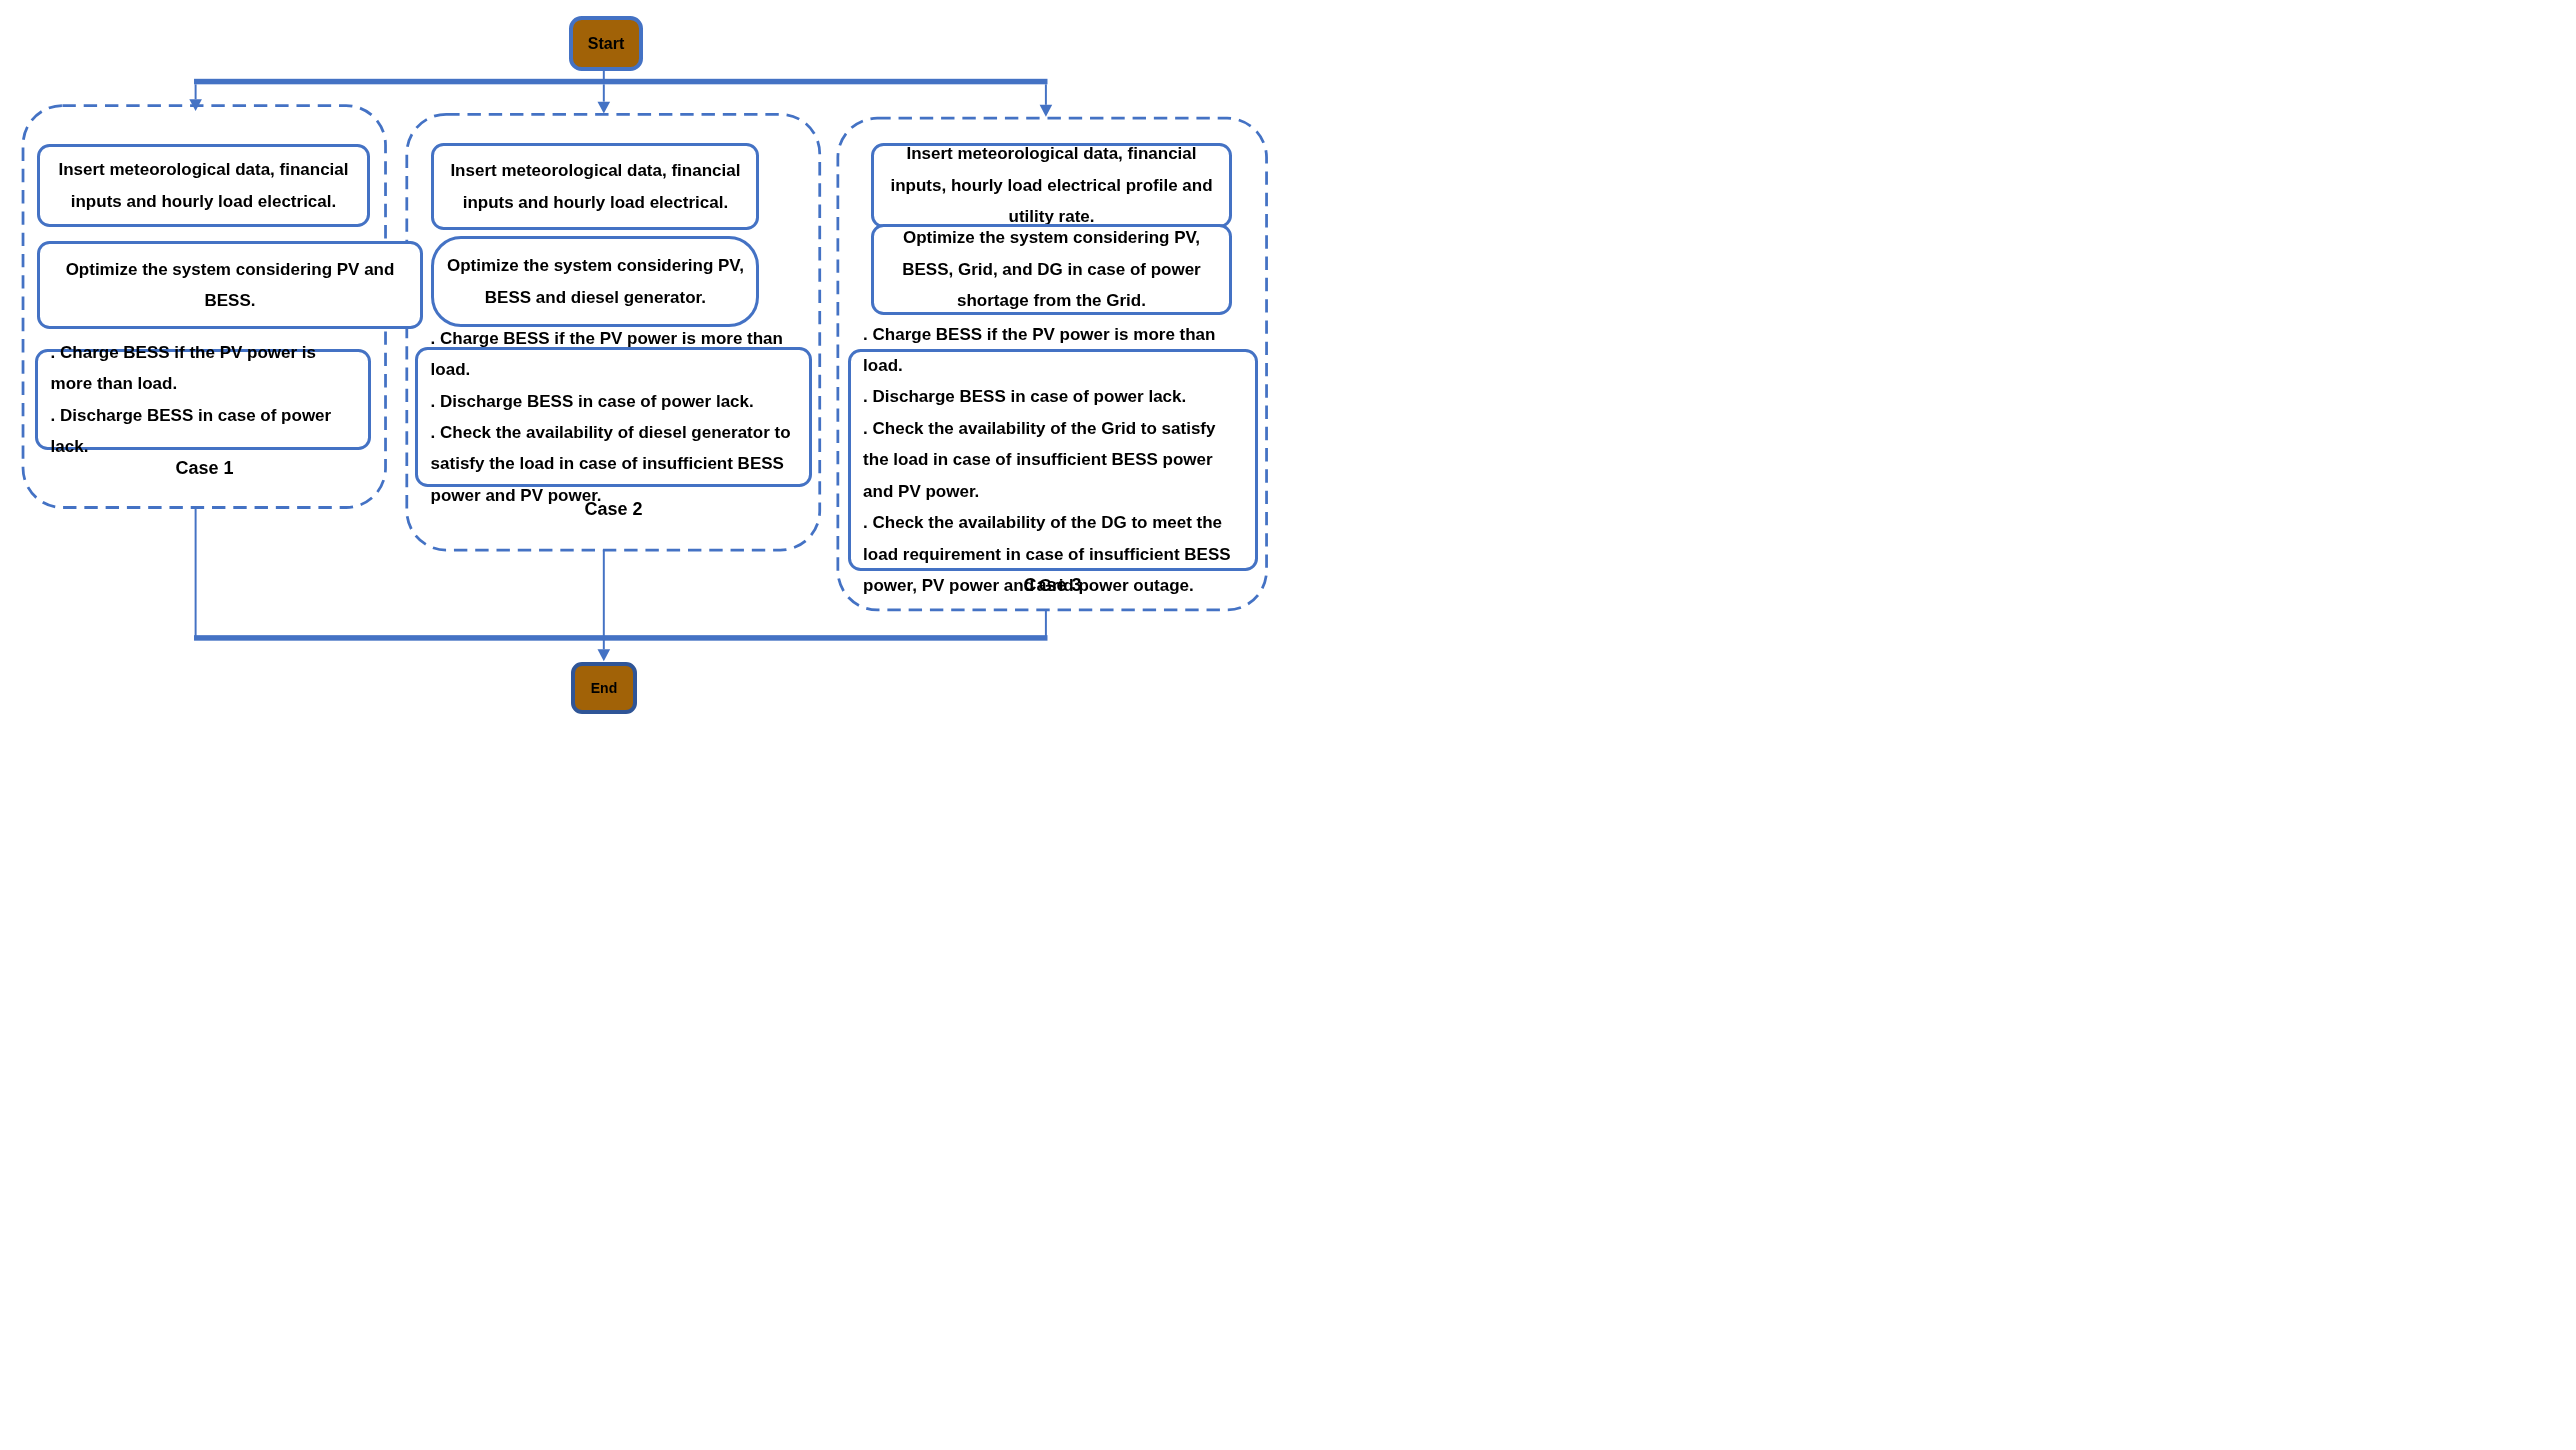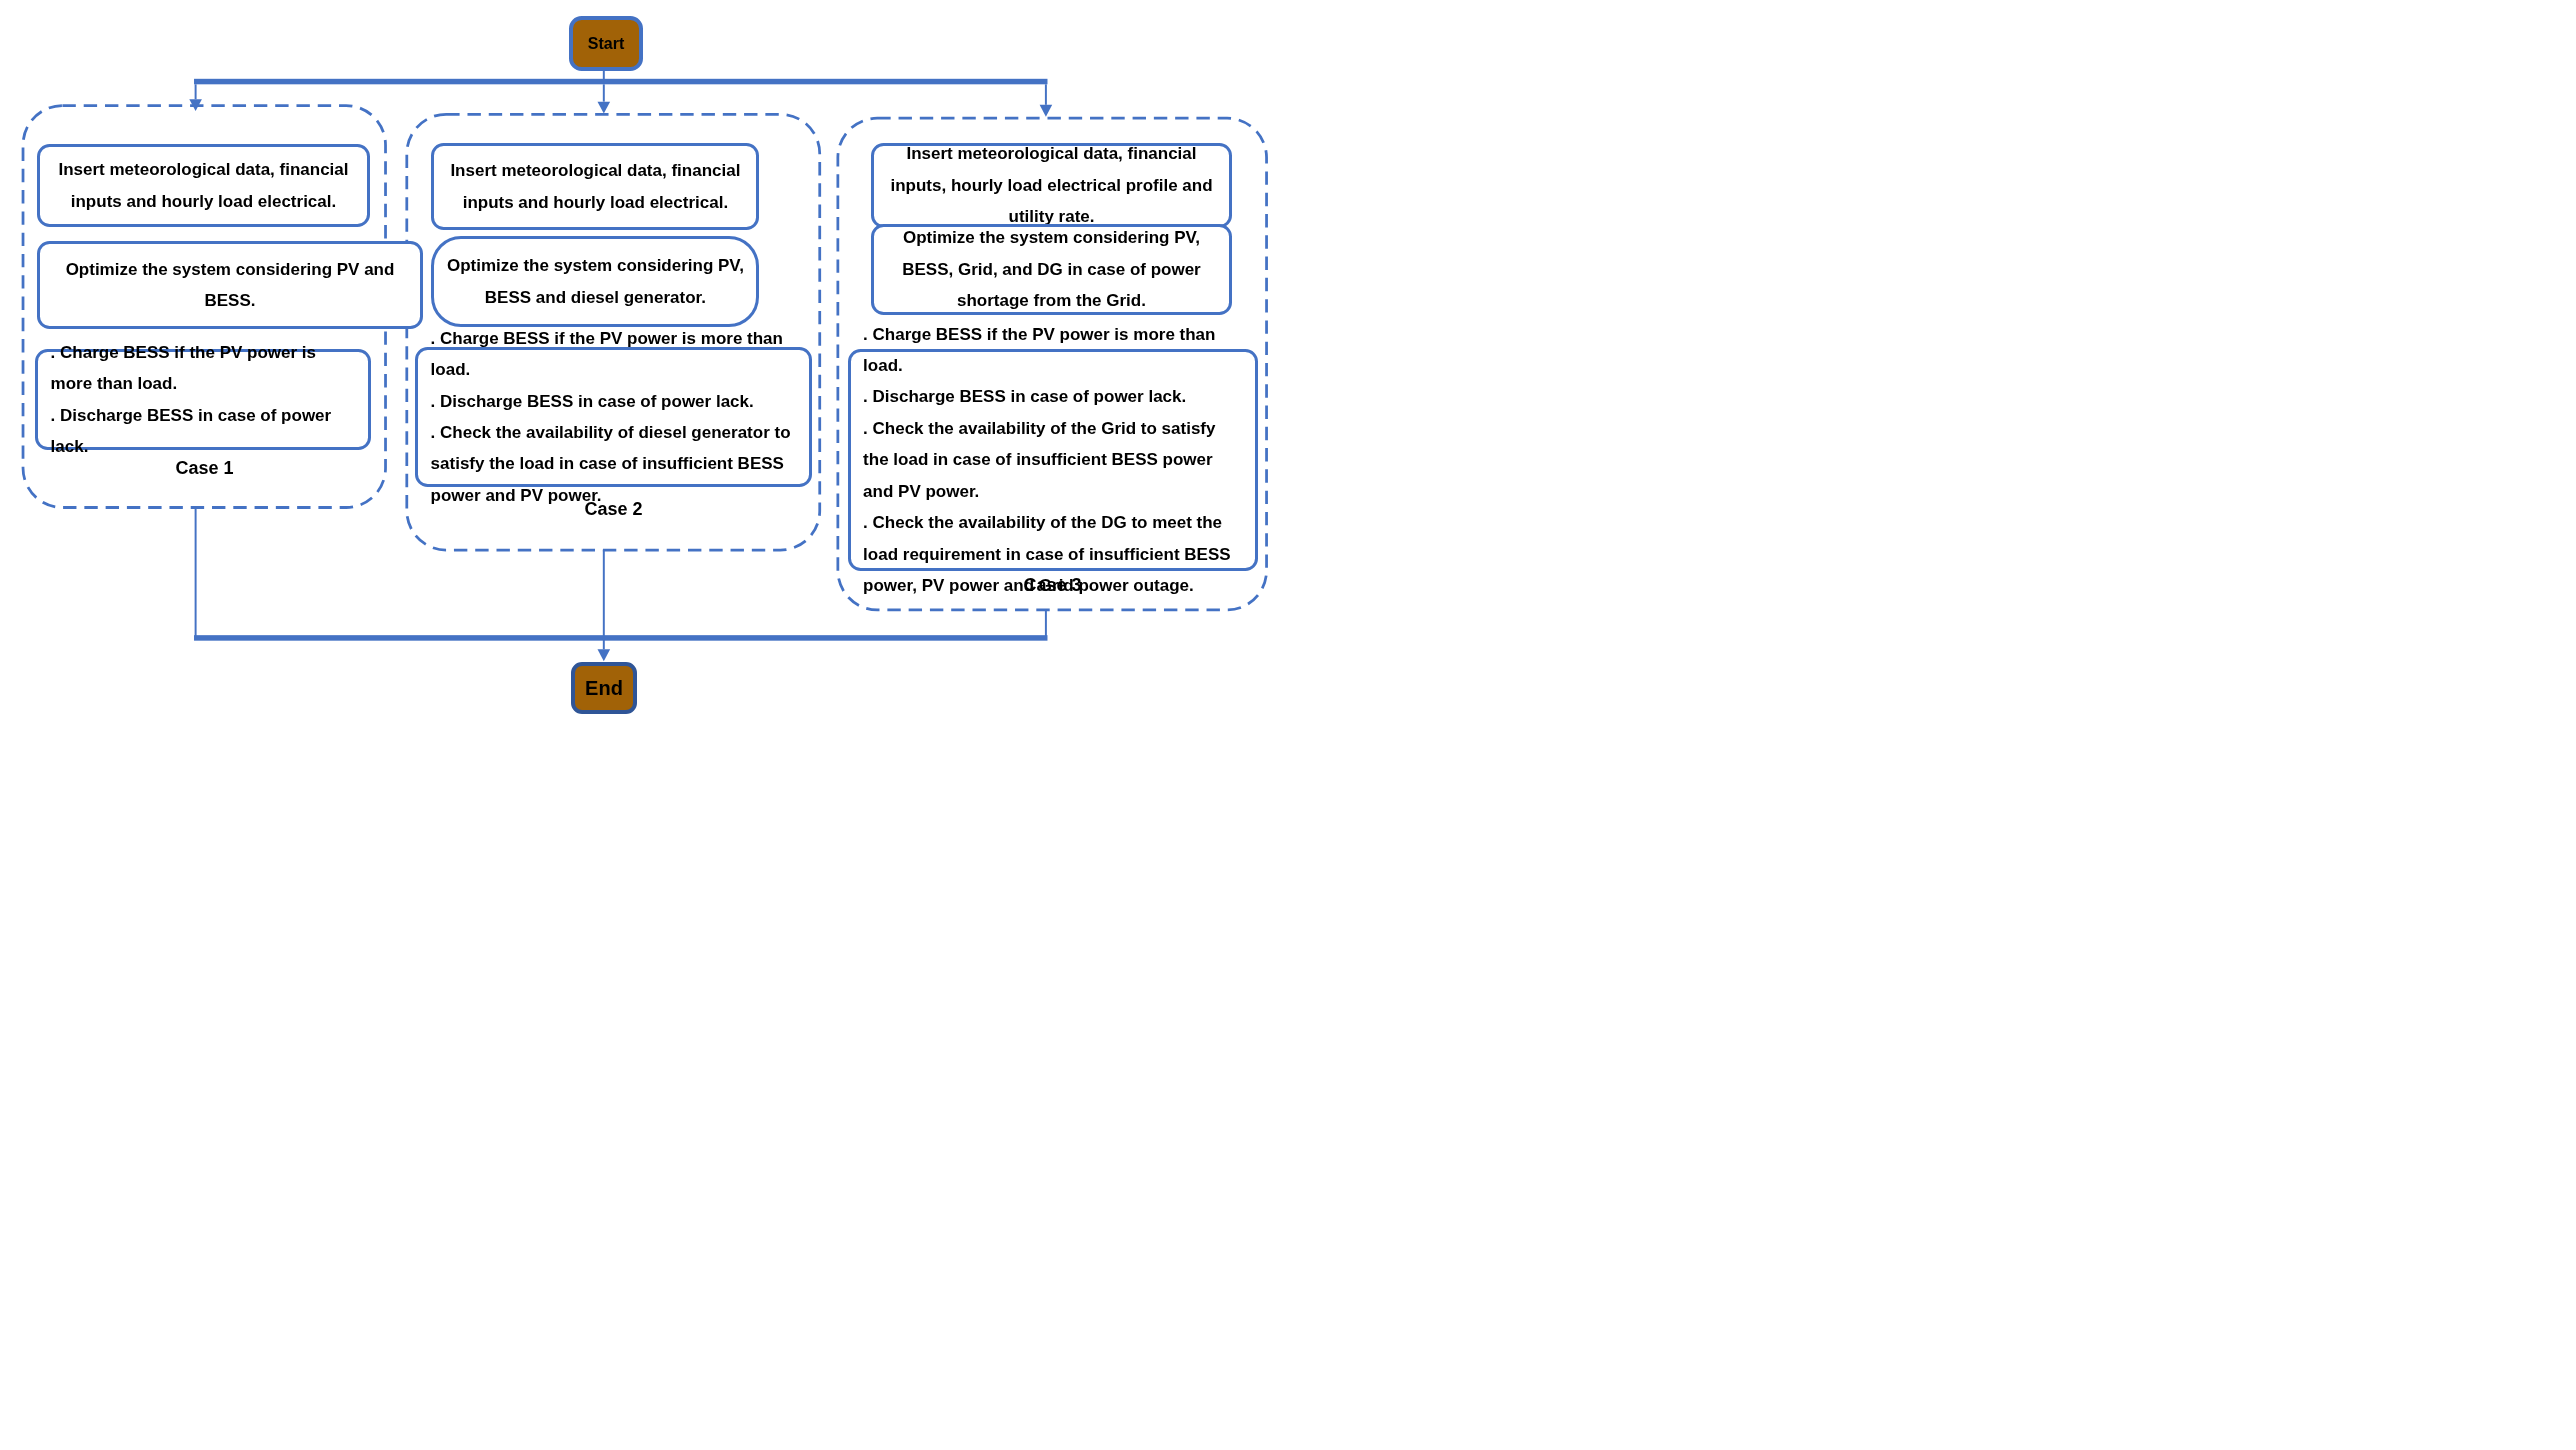--- a/index.html
+++ b/index.html
@@ -36,21 +36,21 @@
   .terminal.start{
     left:569px;top:16px;width:74px;height:55px;
     border:4px solid var(--accent-blue);
     border-radius:12.6px;
     font-size:16px;
   }
   .terminal.end{
     left:571px;top:662px;width:66px;height:52px;
     border:4.7px solid var(--dark-blue);
     border-radius:11px;
-    font-size:20px;
+    font-size:14px;
   }
   .case-container{
     position:absolute;
     z-index:1;
   }
   .case-1{left:23px;top:106px;width:363px;height:402px;}
   .case-2{left:407px;top:114px;width:413px;height:436px;}
   .case-3{left:838px;top:118px;width:429px;height:492px;}
   .flow-box{
     position:absolute;

